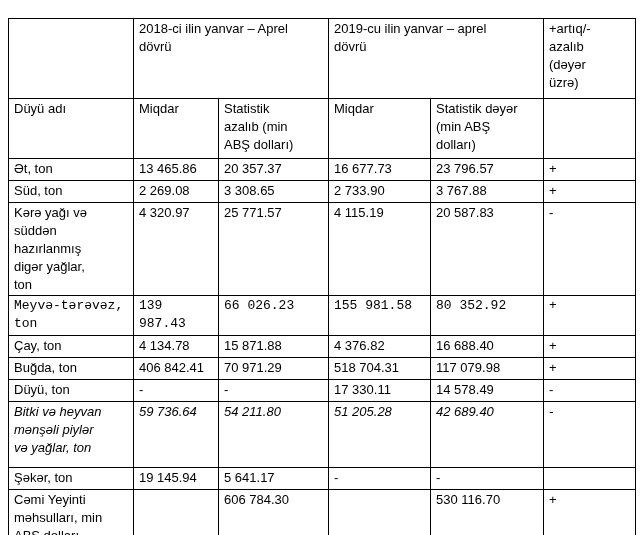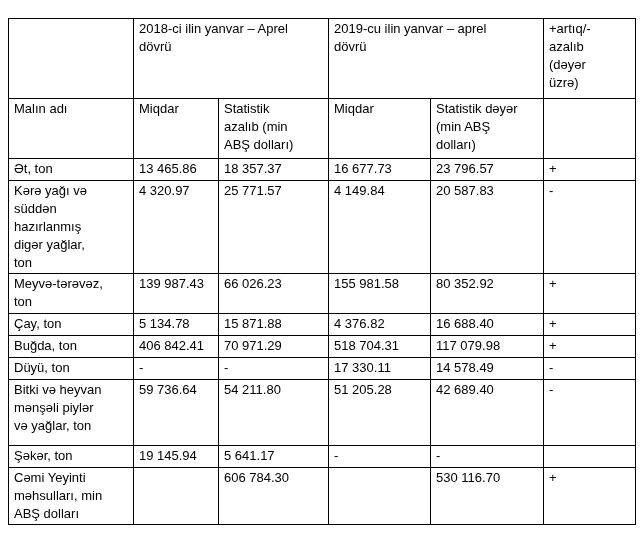--- a/index.html
+++ b/index.html
@@ -24,22 +24,22 @@
     line-height: 18px;
     white-space: pre-line;
     word-wrap: break-word;
     text-align: left;
     font-weight: normal;
   }
   tr.h-top1 { height: 80px; }
   tr.h-top2 { height: 60px; }
   tr.h-s    { height: 22px; }
   tr.h-kere { height: 90px; }
-  tr.h-meyve{ height: 40px; }
-  tr.h-bitki{ height: 66px; }
+  tr.h-meyve{ height: 40px; font-family: Liberation Mono, monospace; }
+  tr.h-bitki{ height: 66px; font-style: italic; }
   tr.h-cemi { height: 55px; padding-left: 32px; }
 </style>
 </head>
 <body>
 
 <div class="page">
   <table class="doc-table">
     <colgroup>
       <col style="width:125px">
       <col style="width:85px">
@@ -56,68 +56,76 @@
 dövrü</td>
       <td colspan="2">2019-cu ilin yanvar – aprel
 dövrü</td>
       <td>+artıq/-
 azalıb
 (dəyər
 üzrə)</td>
     </tr>
 
     <tr class="h-top2">
-      <td>Malın adı</td>
+      <td>Düyü adı</td>
       <td>Miqdar</td>
       <td>Statistik
 azalıb (min
 ABŞ dolları)</td>
       <td>Miqdar</td>
       <td>Statistik dəyər
 (min ABŞ
 dolları)</td>
       <td></td>
     </tr>
 
     <tr class="h-s">
       <td>Ət, ton</td>
       <td>13 465.86</td>
-      <td>18 357.37</td>
+      <td>20 357.37</td>
       <td>16 677.73</td>
       <td>23 796.57</td>
       <td>+</td>
     </tr>
 
+    <tr class="h-s">
+      <td>Süd, ton</td>
+      <td>2 269.08</td>
+      <td>3 308.65</td>
+      <td>2 733.90</td>
+      <td>3 767.88</td>
+      <td>+</td>
+    </tr>
 
     <tr class="h-kere">
       <td>Kərə yağı və
 süddən
 hazırlanmış
 digər yağlar,
 ton</td>
       <td>4 320.97</td>
       <td>25 771.57</td>
-      <td>4 149.84</td>
+      <td>4 115.19</td>
       <td>20 587.83</td>
       <td>-</td>
     </tr>
 
     <tr class="h-meyve">
       <td>Meyvə-tərəvəz,
 ton</td>
       <td>139 987.43</td>
       <td>66 026.23</td>
       <td>155 981.58</td>
       <td>80 352.92</td>
       <td>+</td>
     </tr>
 
     <tr class="h-s">
       <td>Çay, ton</td>
-      <td>5 134.78</td>
+      <td>4 134.78</td>
       <td>15 871.88</td>
       <td>4 376.82</td>
       <td>16 688.40</td>
       <td>+</td>
     </tr>
 
     <tr class="h-s">
       <td>Buğda, ton</td>
       <td>406 842.41</td>
       <td>70 971.29</td>

